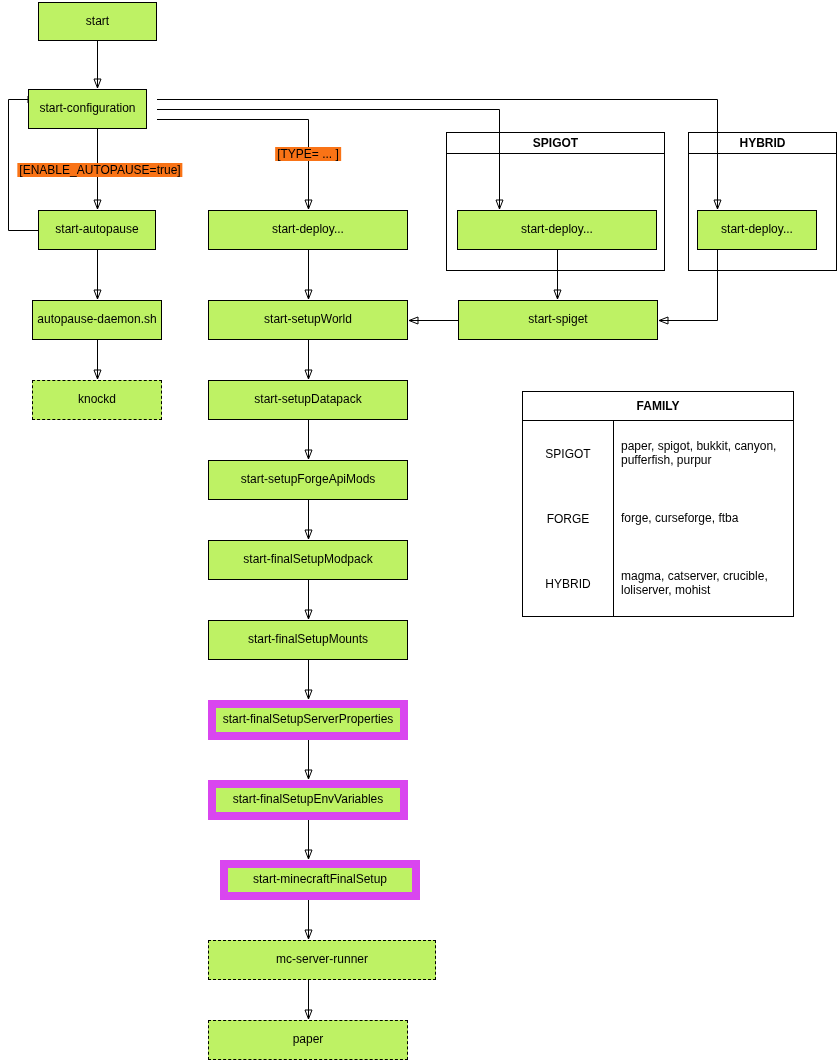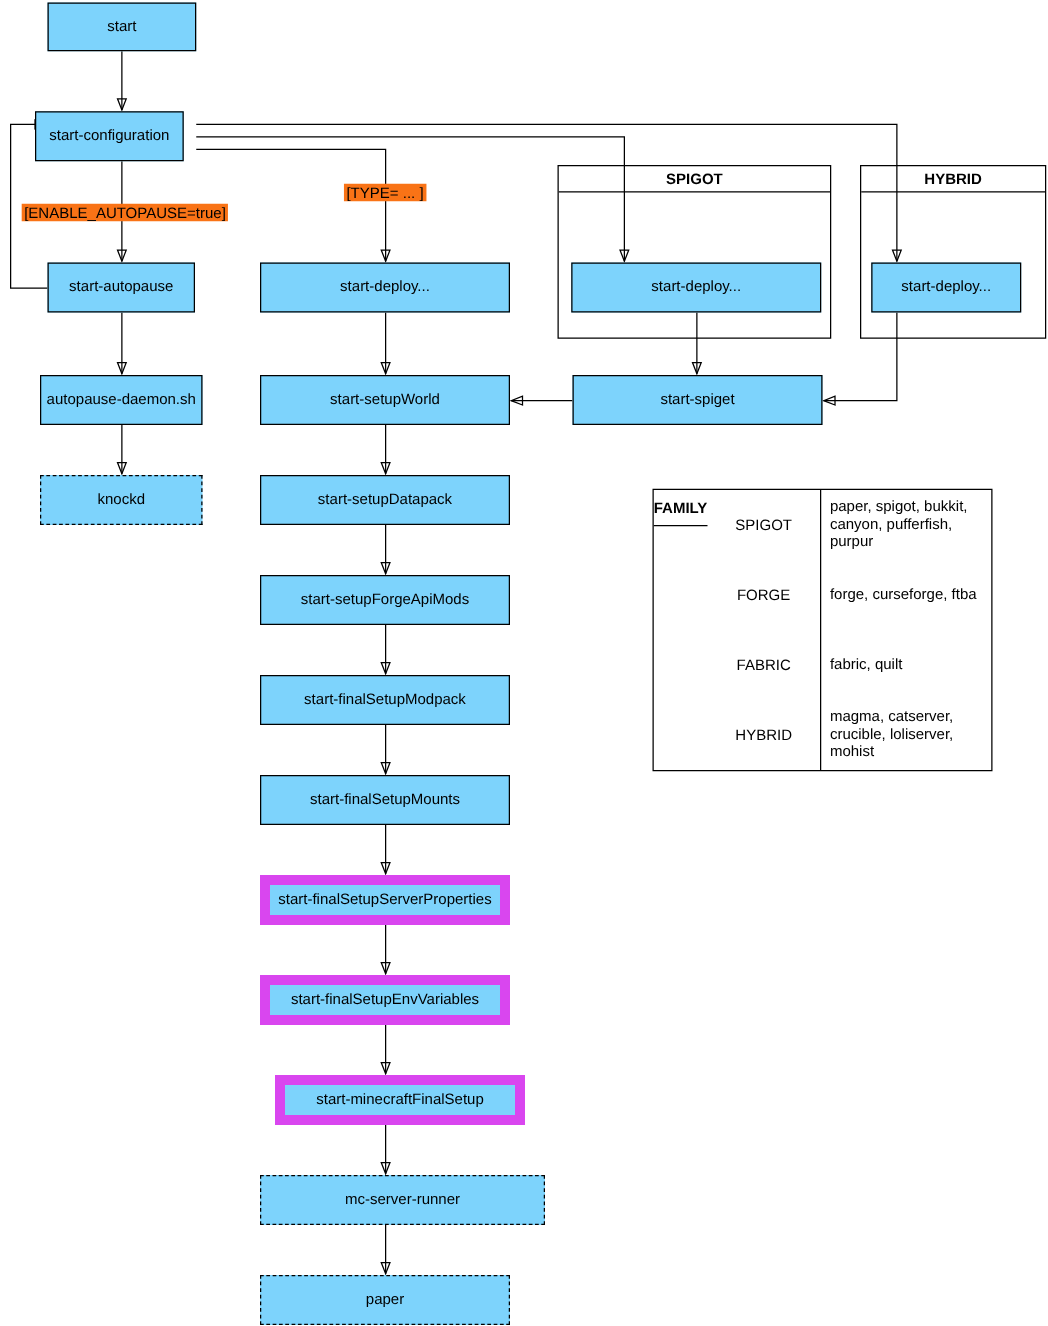--- a/index.html
+++ b/index.html
@@ -13,21 +13,21 @@
     height: 1061px;
     background: #ffffff;
     font-family: "Liberation Sans", "DejaVu Sans", sans-serif;
     font-size: 12px;
     color: #000000;
     overflow: hidden;
   }
   .node {
     position: absolute;
     box-sizing: border-box;
-    background: #7dd3fc;
+    background: #bef264;
     border: 1px solid #000000;
     display: flex;
     align-items: center;
     justify-content: center;
     text-align: center;
     z-index: 10;
     line-height: 1.1;
     white-space: nowrap;
   }
   .node.grey-border {
@@ -76,21 +76,21 @@
     position: absolute;
     box-sizing: border-box;
     left: 522px;
     top: 391px;
     width: 272px;
     height: 226px;
     background: #ffffff;
     border: 1px solid #000000;
     z-index: 10;
     display: flex;
-    flex-direction: row;
+    flex-direction: column;
   }
   .family-header {
     box-sizing: border-box;
     height: 29px;
     border-bottom: 1px solid #000000;
     display: flex;
     align-items: center;
     justify-content: center;
     font-weight: bold;
     flex: none;
@@ -211,23 +211,19 @@
     <div class="family-body">
       <div class="family-row">
         <div class="family-cell-left">SPIGOT</div>
         <div class="family-cell-right">paper, spigot, bukkit, canyon, pufferfish, purpur</div>
       </div>
       <div class="family-row">
         <div class="family-cell-left">FORGE</div>
         <div class="family-cell-right">forge, curseforge, ftba</div>
       </div>
       <div class="family-row">
-        <div class="family-cell-left">FABRIC</div>
-        <div class="family-cell-right">fabric, quilt</div>
-      </div>
-      <div class="family-row">
         <div class="family-cell-left">HYBRID</div>
         <div class="family-cell-right">magma, catserver, crucible, loliserver, mohist</div>
       </div>
     </div>
   </div>
 
 </div>
 
 </body></html>

